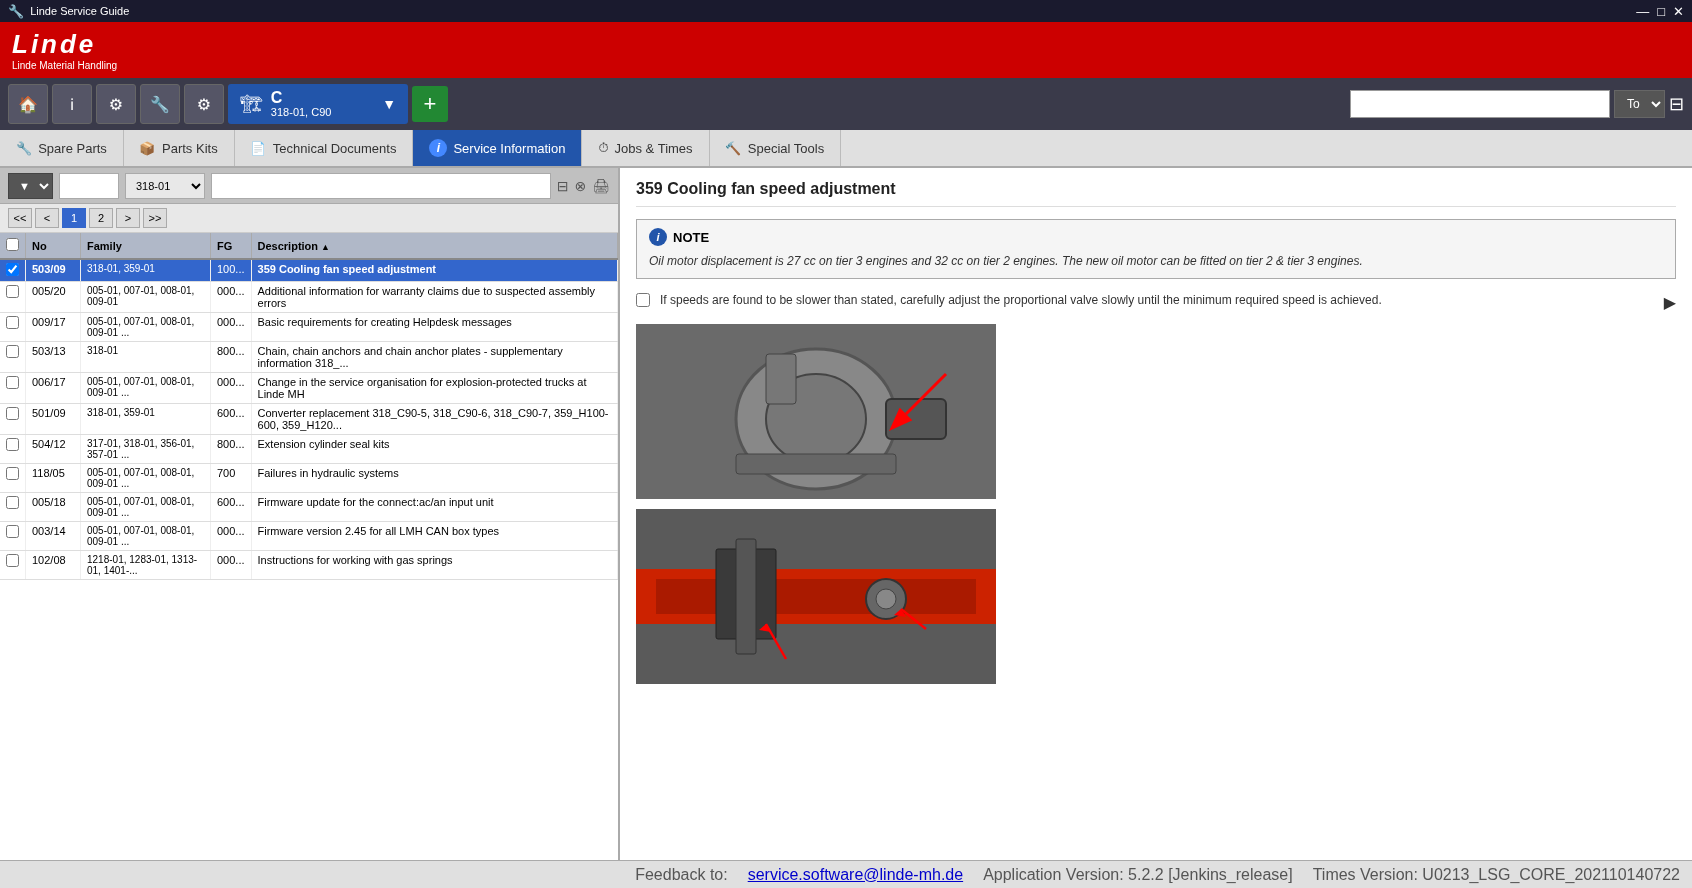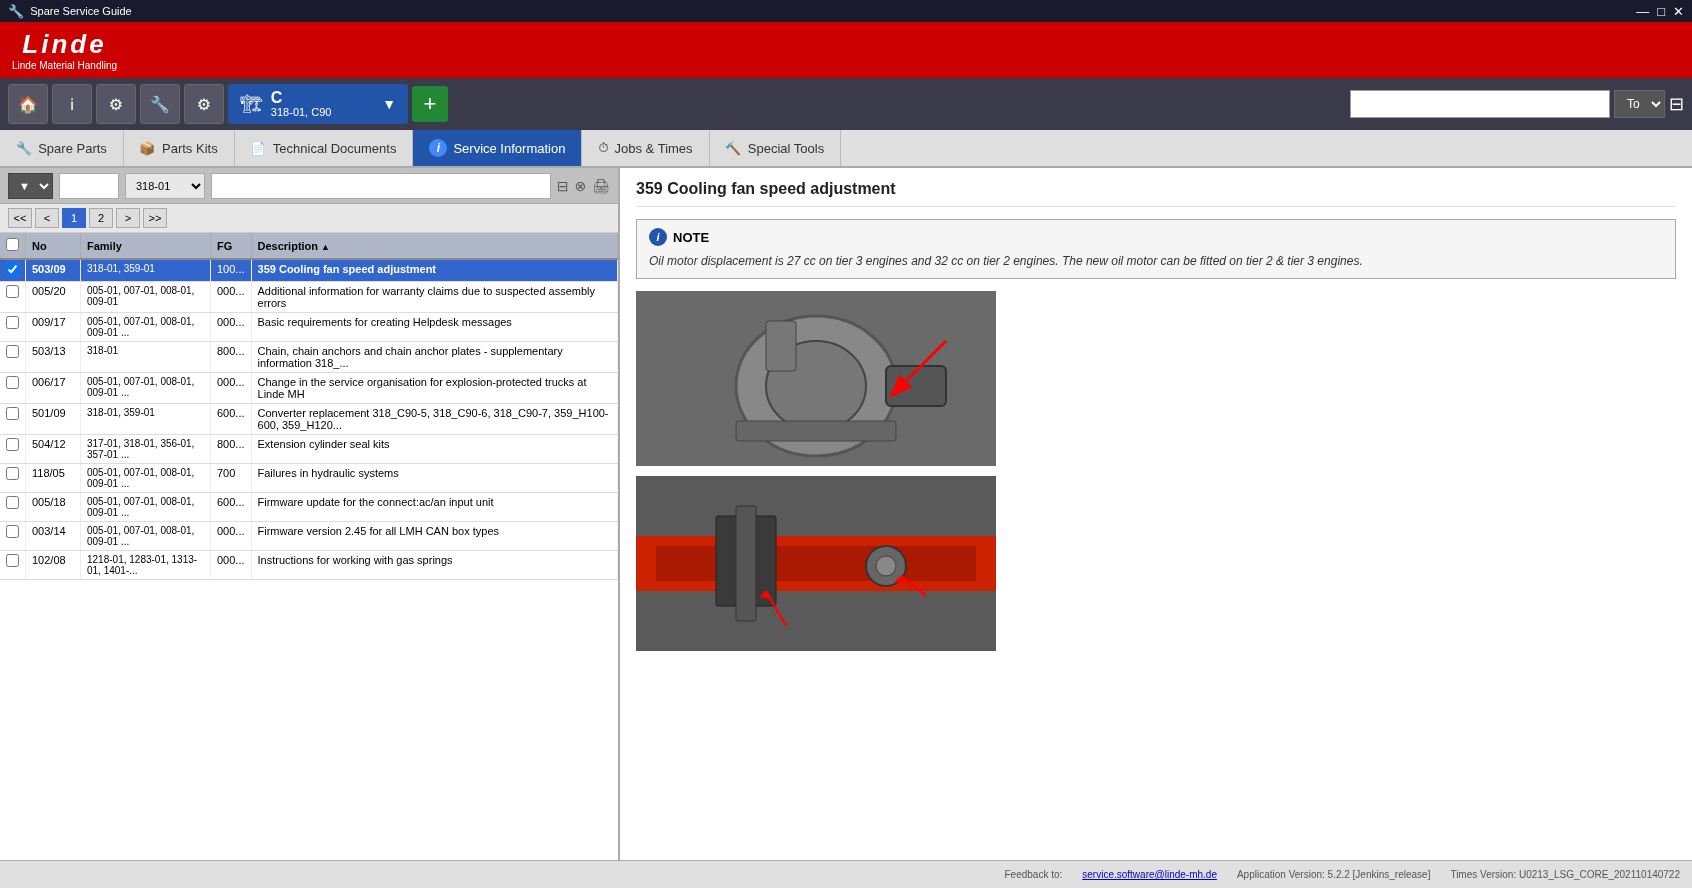--- a/index.html
+++ b/index.html
@@ -326,46 +326,46 @@
       position: relative;
     }
 
     
     .status-bar {
       background: #e0e0e0;
       height: 28px;
       display: flex;
       align-items: center;
       padding: 0 12px;
-      font-size: 10px;
+      font-size: 16px;
       color: #555;
       border-top: 1px solid #aaa;
       justify-content: flex-end;
       gap: 20px;
     }
     .feedback-link { color: #0000cc; text-decoration: underline; cursor: pointer; }
   </style>
 </head>
 <body>
 
 <div class="title-bar">
   <div class="title-bar-left">
     <span style="font-size:13px;">🔧</span>
-    <span>Spare Service Guide</span>
+    <span>Linde Service Guide</span>
   </div>
   <div class="title-bar-right">
     <span style="cursor:pointer;">—</span>
     <span style="cursor:pointer;">□</span>
     <span style="cursor:pointer;">✕</span>
   </div>
 </div>
 
 <div class="app-header">
   <div>
-    <div style="color:white; font-size:26px; font-style:italic; font-weight:bold; letter-spacing:3px;text-align:center;">Linde</div>
+    <div style="color:white; font-size:26px; font-style:italic; font-weight:bold; letter-spacing:3px;">Linde</div>
     <div style="color:white; font-size:10px;">Linde Material Handling</div>
   </div>
 </div>
 
 <div class="toolbar">
   <div class="toolbar-btn" title="Home">🏠</div>
   <div class="toolbar-btn" title="Info">ℹ</div>
   <div class="toolbar-btn" title="Settings">⚙</div>
   <div class="toolbar-btn" title="Tools">🔧</div>
   <div class="toolbar-btn" title="Config">⚙</div>
@@ -575,20 +575,25 @@
     <div class="detail-title">359 Cooling fan speed adjustment</div>
 
     <div class="note-box">
       <div class="note-header">
         <div class="note-icon">i</div>
         <span>NOTE</span>
       </div>
       <div class="note-text">Oil motor displacement is 27 cc on tier 3 engines and 32 cc on tier 2 engines. The new oil motor can be fitted on tier 2 &amp; tier 3 engines.</div>
     </div>
 
+    <div class="step-row">
+      <input type="checkbox" class="step-checkbox" style="">
+      <div class="step-text">If speeds are found to be slower than stated, carefully adjust the proportional valve slowly until the minimum required speed is achieved.</div>
+      <div class="step-arrow">▶</div>
+    </div>
 
     <div class="images-area">
       <div class="detail-image">
         <div class="img-placeholder-1">
           
           <svg width="360" height="175">
             <rect width="360" height="175" fill="#6a6a6a"></rect>
             <ellipse cx="180" cy="95" rx="80" ry="70" fill="#888" stroke="#555" stroke-width="3"></ellipse>
             <ellipse cx="180" cy="95" rx="50" ry="45" fill="#777" stroke="#444" stroke-width="2"></ellipse>
             <rect x="250" y="75" width="60" height="40" rx="5" fill="#555" stroke="#333" stroke-width="2"></rect>

